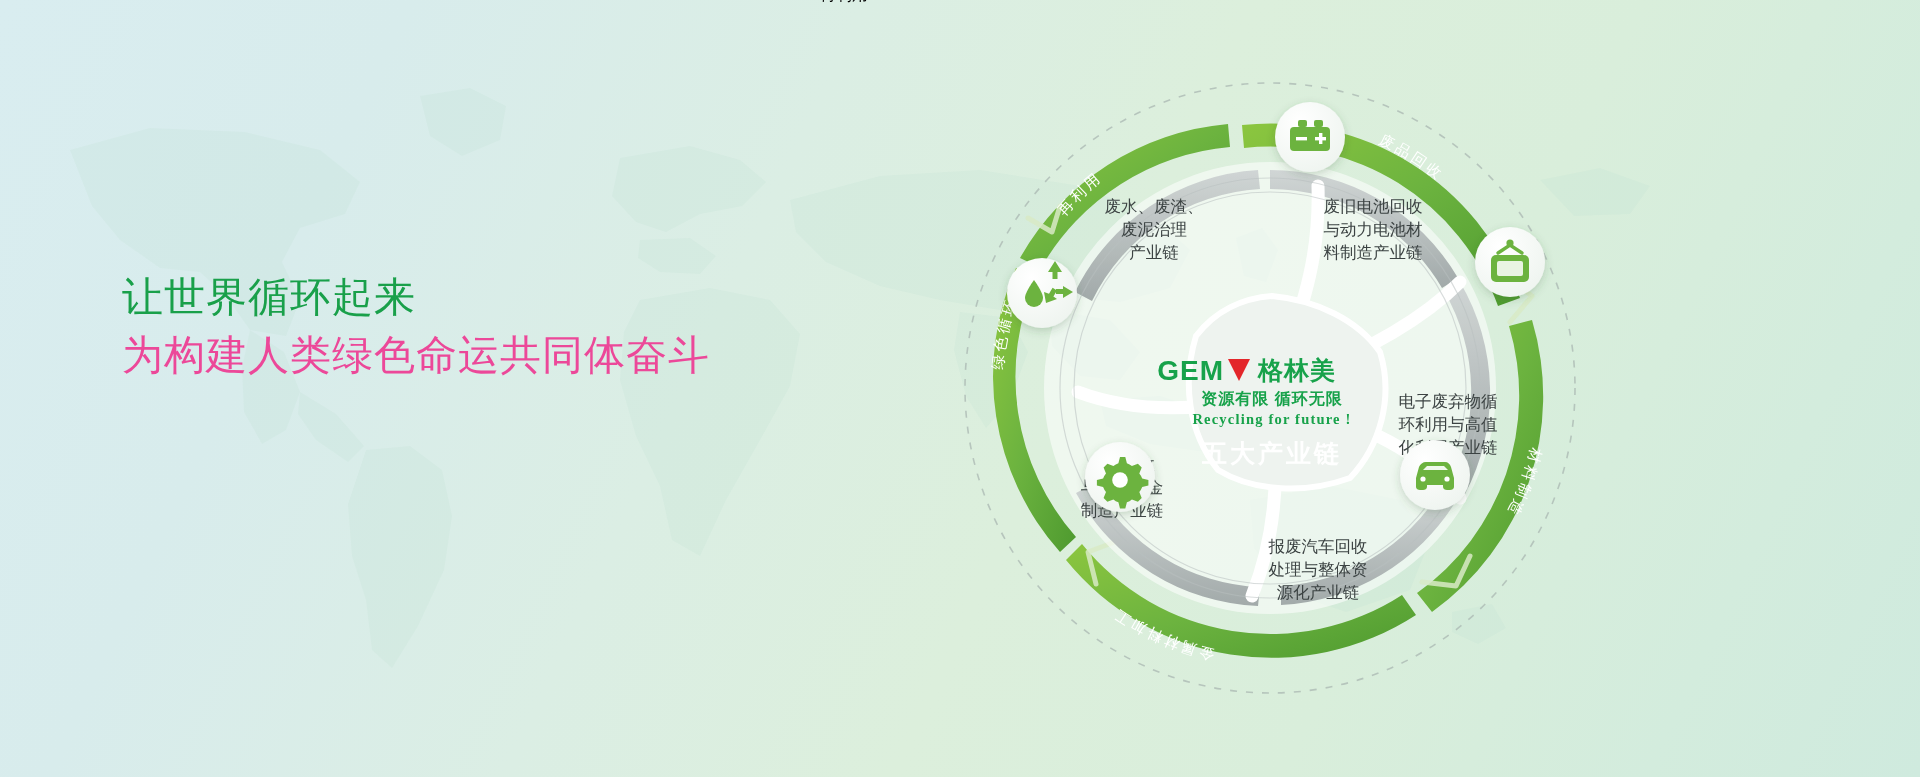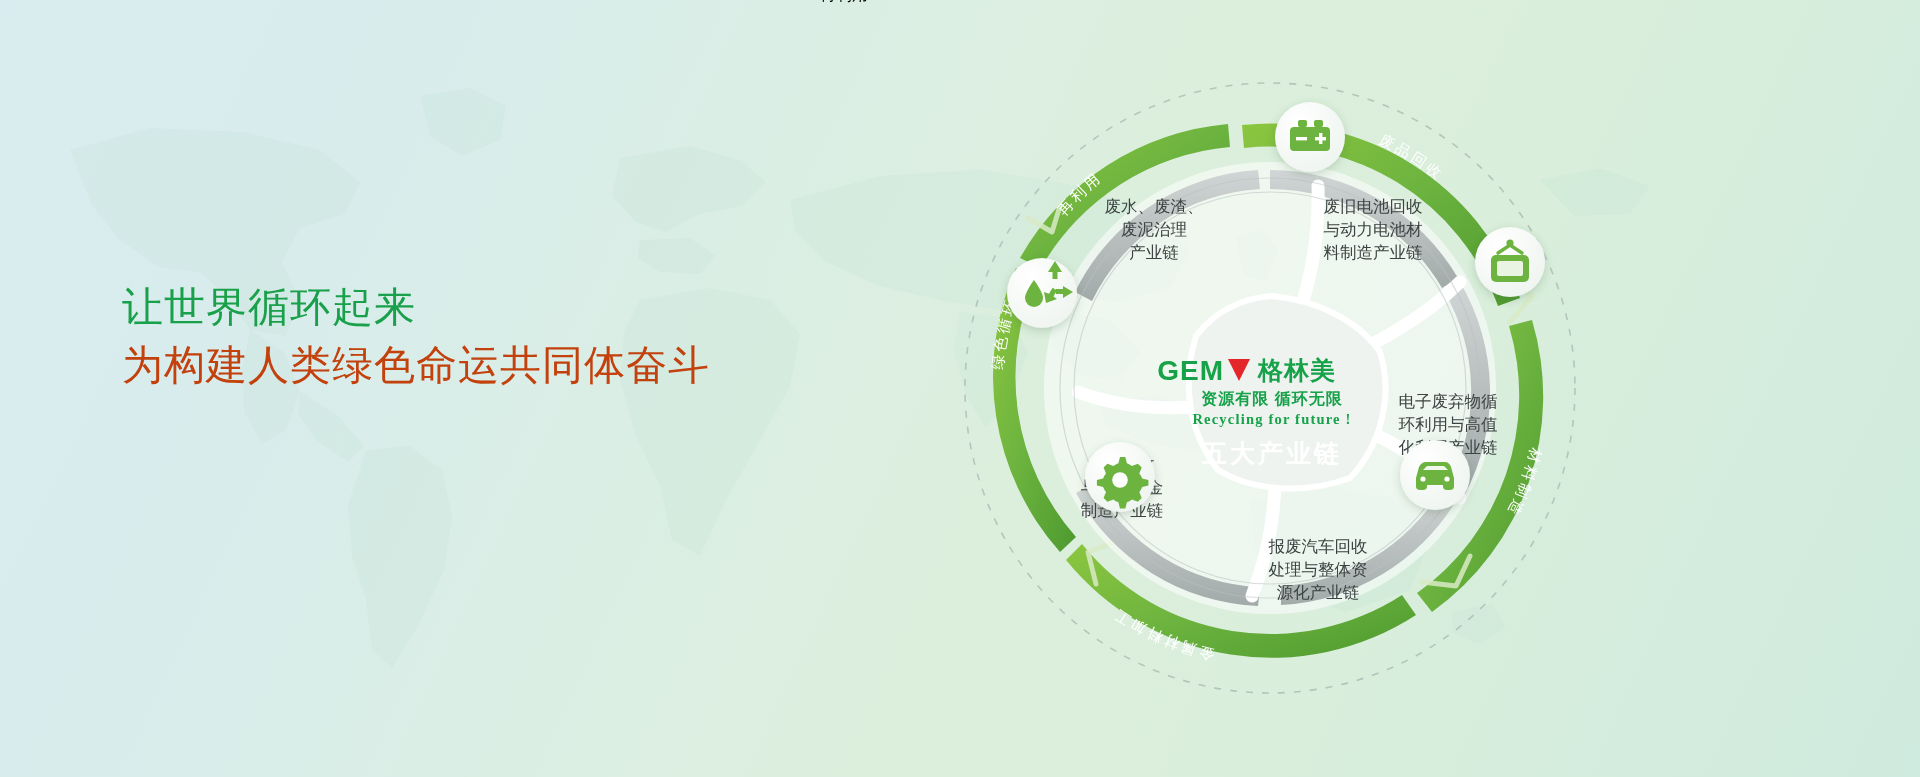--- a/index.html
+++ b/index.html
@@ -8,28 +8,28 @@
     font-family:"Liberation Sans","DejaVu Sans",sans-serif;
     position:relative;
     background:linear-gradient(115deg,#d9edf0 0%,#d8ecec 18%,#dbeee4 38%,#dcefdc 55%,#d9eedb 72%,#d3ecdd 88%,#cfeade 100%);
   }
 
   
   #worldmap{position:absolute;left:0;top:0;width:1920px;height:777px;opacity:.40;pointer-events:none;}
 
   
   .headline{
-    position:absolute;left:122px;top:278px;
+    position:absolute;left:122px;top:268px;
     color:#17a24a;
     line-height:1.42;
     letter-spacing:1px;
     font-weight:400;
   }
   .headline .l1{font-size:41px;display:block;color:#19a04a;}
-  .headline .l2{font-size:41px;display:block;color:#c2410c;}
+  .headline .l2{font-size:41px;display:block;color:#ec4899;}
 
   
   #diagram{position:absolute;left:820px;top:0;width:900px;height:777px;}
 
   
   .hidden{position:absolute;width:1px;height:1px;overflow:hidden;clip:rect(0 0 0 0);}
 </style>
 </head>
 <body>
 

